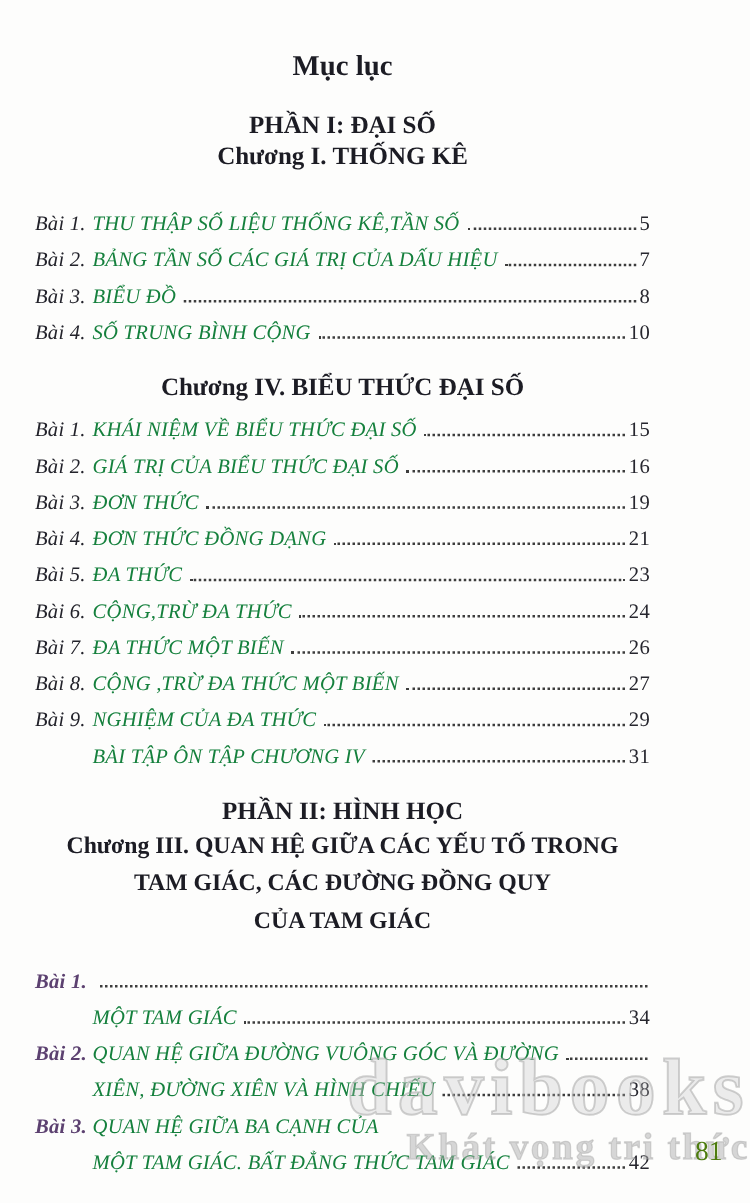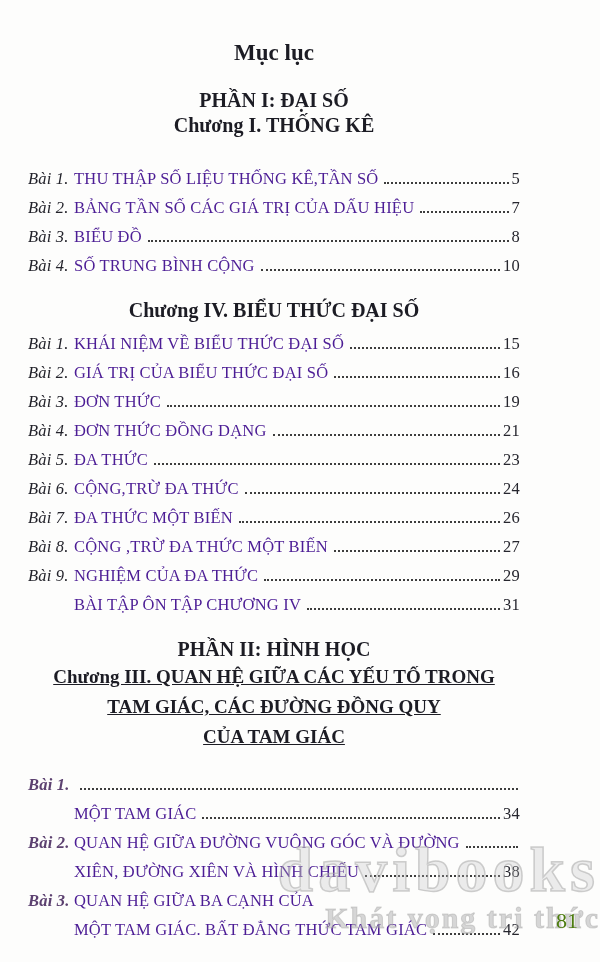--- a/index.html
+++ b/index.html
@@ -39,21 +39,20 @@
     line-height:25px;
     color:#1c1c24;
     margin:0;
   }
   .heading-line{
     text-align:center;
     font-size:19px;font-weight:bold;
     line-height:30px;
     color:#1c1c24;
     margin:0;
-    text-decoration:underline;
   }
   .gap-lg{height:26px;}
   .gap-md{height:18px;}
   .gap-sm{height:6px;}
   .entries{margin:0;}
   .entry{
     display:flex;align-items:baseline;
     font-size:16.5px;height:29px;line-height:29px;
     letter-spacing:.2px;
     white-space:nowrap;
@@ -62,21 +61,21 @@
   .entry .lbl{
     font-style:italic;
     flex:0 0 auto;
     min-width:46px;
     color:#23232b;
   }
   .entry .lbl.hh{
     font-weight:bold;
     color:#5c4170;
   }
-  .entry .ttl{flex:0 0 auto;color:#4c1d95;}
+  .entry .ttl{flex:0 0 auto;color:#15803d;font-style:italic;}
   .entry .dots{
     flex:1 1 auto;
     border-bottom:2px dotted #3d3d3d;
     margin:0 2px 5px 6px;
     min-width:10px;
   }
   .entry .dots.hidden{border-bottom:none;}
   .entry .pg{
     flex:0 0 auto;
     text-align:right;

